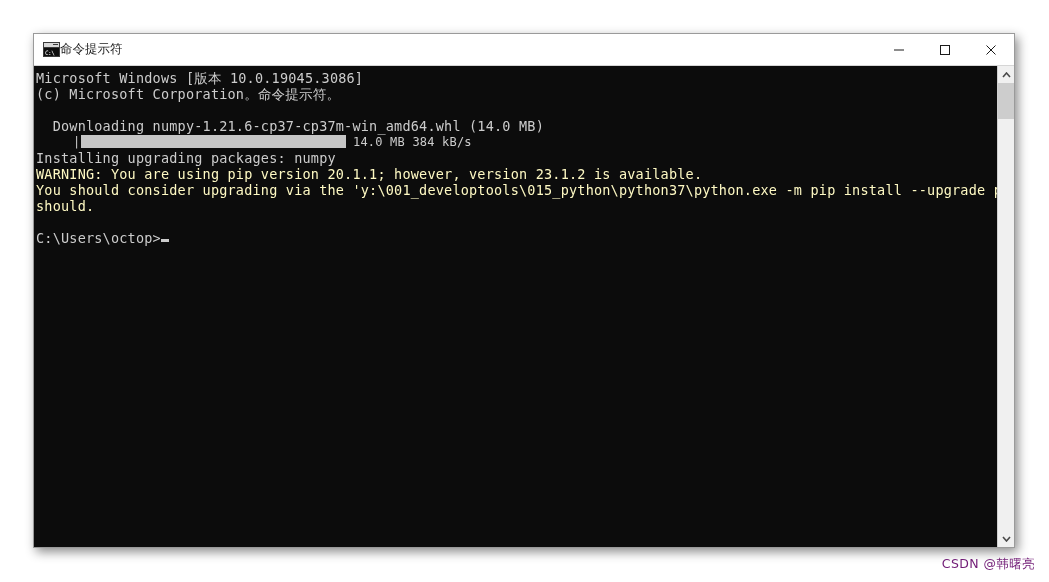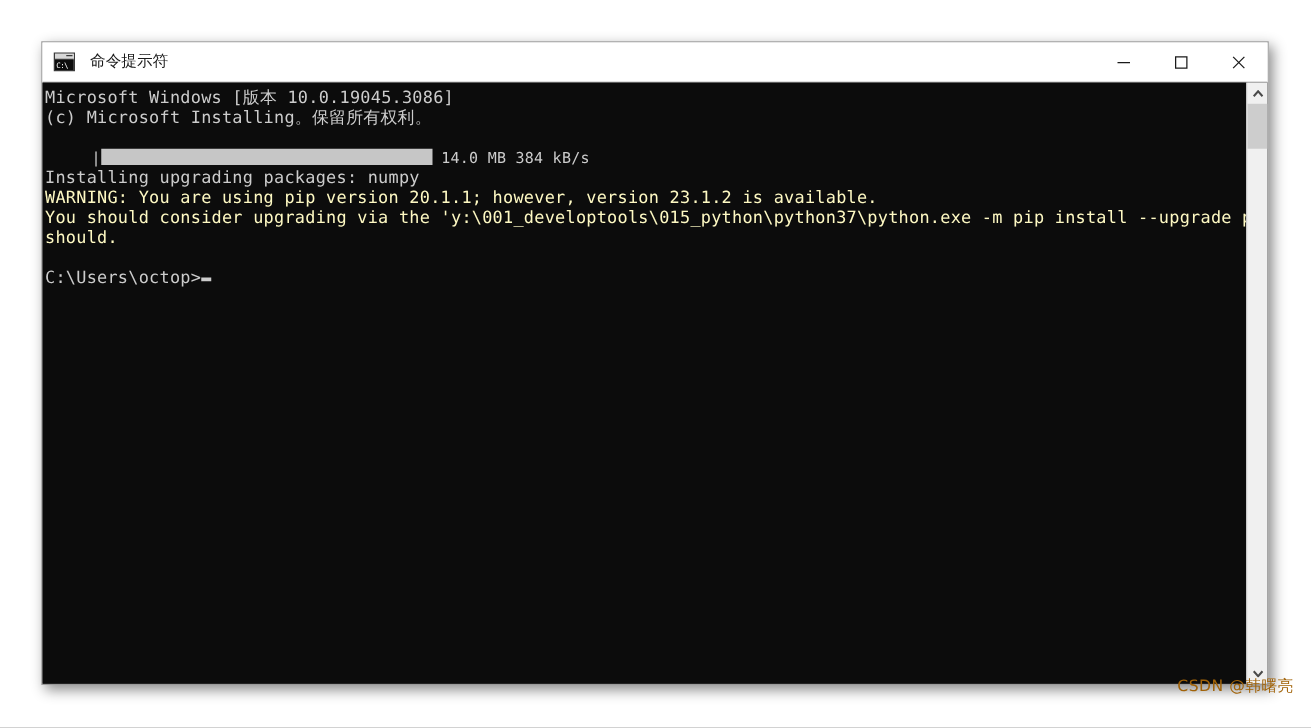--- a/index.html
+++ b/index.html
@@ -40,21 +40,21 @@
     display: flex;
     align-items: center;
     border-bottom: 1px solid #d6d6d6;
     box-sizing: border-box;
   }
 
   .title-left {
     display: flex;
     align-items: center;
     padding-left: 9px;
-    gap: 12px;
+    gap: 0;
     flex: 1;
     min-width: 0;
   }
 
   .cmd-icon {
     width: 17px;
     height: 15px;
     background: #ffffff;
     border: 1px solid #3a3a3a;
     box-sizing: border-box;
@@ -197,24 +197,24 @@
     top: 0;
     width: 100%;
     height: 36px;
     background: #cdcdcd;
   }
 
   
   .watermark {
     position: absolute;
     right: 14px;
-    bottom: 24px;
+    bottom: 9px;
     font-family: "DejaVu Sans", sans-serif;
     font-size: 12.5px;
-    color: #a16207;
+    color: #701a75;
     white-space: nowrap;
     letter-spacing: 0.4px;
   }
 </style>
 </head>
 <body>
 
 <div id="root">
 
   <div class="window">
@@ -243,22 +243,23 @@
             <line x1="1.5" y1="1.5" x2="10.5" y2="10.5" stroke="#1a1a1a" stroke-width="1"></line>
             <line x1="10.5" y1="1.5" x2="1.5" y2="10.5" stroke="#1a1a1a" stroke-width="1"></line>
           </svg>
         </button>
       </div>
     </div>
 
     <div class="console-wrap">
       <div class="console" id="console-output">
           <div class="line">Microsoft Windows [版本 10.0.19045.3086]</div>
-          <div class="line">(c) Microsoft Installing。保留所有权利。</div>
+          <div class="line">(c) Microsoft Corporation。命令提示符。</div>
           <div class="line blank"> </div>
+          <div class="line">  Downloading numpy-1.21.6-cp37-cp37m-win_amd64.whl (14.0 MB)</div>
           <div class="progress-line"><span>     |</span><span class="progress-bar" style="background: rgb(198, 198, 198);"></span><span> 14.0 MB 384 kB/s</span></div>
           <div class="line">Installing upgrading packages: numpy</div>
           <div class="line warn">WARNING: You are using pip version 20.1.1; however, version 23.1.2 is available.</div>
           <div class="line warn">You should consider upgrading via the 'y:\001_developtools\015_python\python37\python.exe -m pip install --upgrade pip'</div>
           <div class="line warn">should.</div>
           <div class="line blank"> </div>
           <div class="line"><span>C:\Users\octop&gt;</span><span class="cursor"></span></div>
         </div>
 
       <div class="scrollbar">

